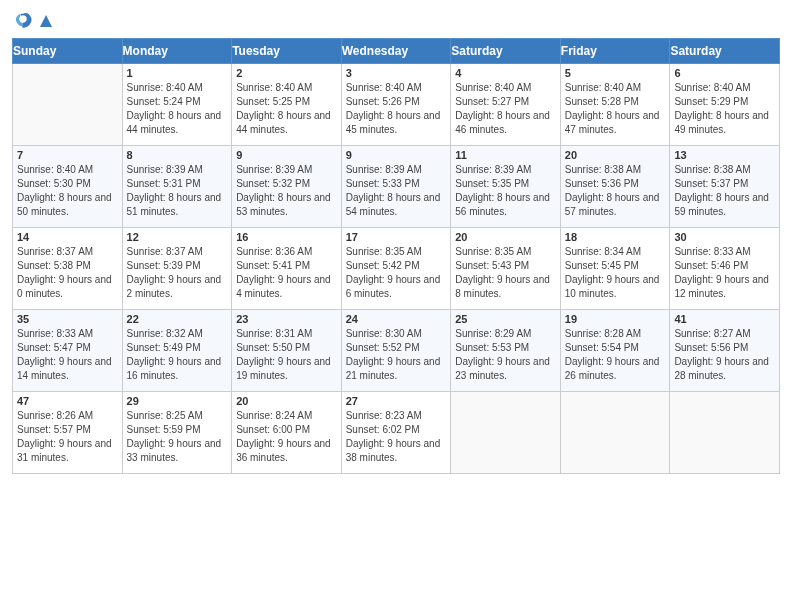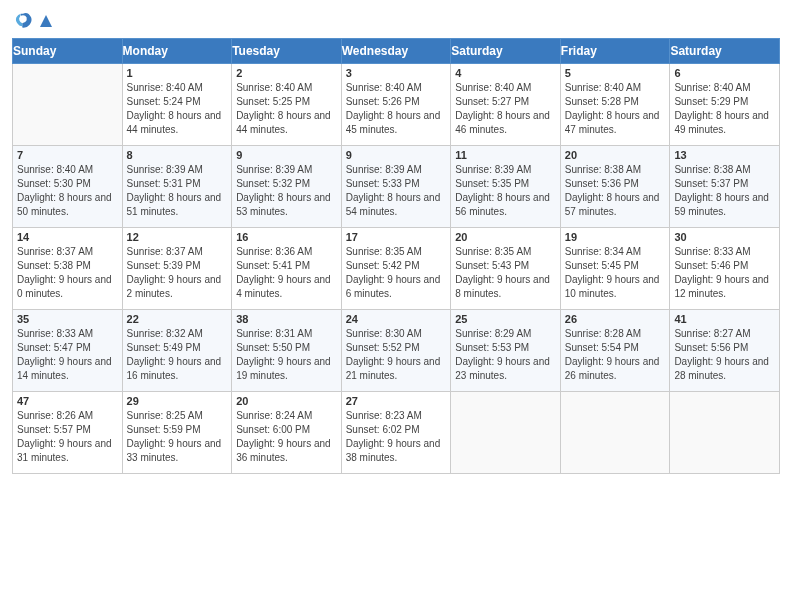--- a/index.html
+++ b/index.html
@@ -207,51 +207,51 @@
           </td>
           <td>
             <span class="day-number">17</span>
             <div class="day-info">Sunrise: 8:35 AM<br>Sunset: 5:42 PM<br>Daylight: 9 hours and 6 minutes.</div>
           </td>
           <td>
             <span class="day-number">20</span>
             <div class="day-info">Sunrise: 8:35 AM<br>Sunset: 5:43 PM<br>Daylight: 9 hours and 8 minutes.</div>
           </td>
           <td>
-            <span class="day-number">19</span>
+            <span class="day-number">18</span>
             <div class="day-info">Sunrise: 8:34 AM<br>Sunset: 5:45 PM<br>Daylight: 9 hours and 10 minutes.</div>
           </td>
           <td>
             <span class="day-number">30</span>
             <div class="day-info">Sunrise: 8:33 AM<br>Sunset: 5:46 PM<br>Daylight: 9 hours and 12 minutes.</div>
           </td>
         </tr>
         <tr>
           <td>
             <span class="day-number">35</span>
             <div class="day-info">Sunrise: 8:33 AM<br>Sunset: 5:47 PM<br>Daylight: 9 hours and 14 minutes.</div>
           </td>
           <td>
             <span class="day-number">22</span>
             <div class="day-info">Sunrise: 8:32 AM<br>Sunset: 5:49 PM<br>Daylight: 9 hours and 16 minutes.</div>
           </td>
           <td>
-            <span class="day-number">38</span>
+            <span class="day-number">23</span>
             <div class="day-info">Sunrise: 8:31 AM<br>Sunset: 5:50 PM<br>Daylight: 9 hours and 19 minutes.</div>
           </td>
           <td>
             <span class="day-number">24</span>
             <div class="day-info">Sunrise: 8:30 AM<br>Sunset: 5:52 PM<br>Daylight: 9 hours and 21 minutes.</div>
           </td>
           <td>
             <span class="day-number">25</span>
             <div class="day-info">Sunrise: 8:29 AM<br>Sunset: 5:53 PM<br>Daylight: 9 hours and 23 minutes.</div>
           </td>
           <td>
-            <span class="day-number">26</span>
+            <span class="day-number">19</span>
             <div class="day-info">Sunrise: 8:28 AM<br>Sunset: 5:54 PM<br>Daylight: 9 hours and 26 minutes.</div>
           </td>
           <td>
             <span class="day-number">41</span>
             <div class="day-info">Sunrise: 8:27 AM<br>Sunset: 5:56 PM<br>Daylight: 9 hours and 28 minutes.</div>
           </td>
         </tr>
         <tr>
           <td>
             <span class="day-number">47</span>

